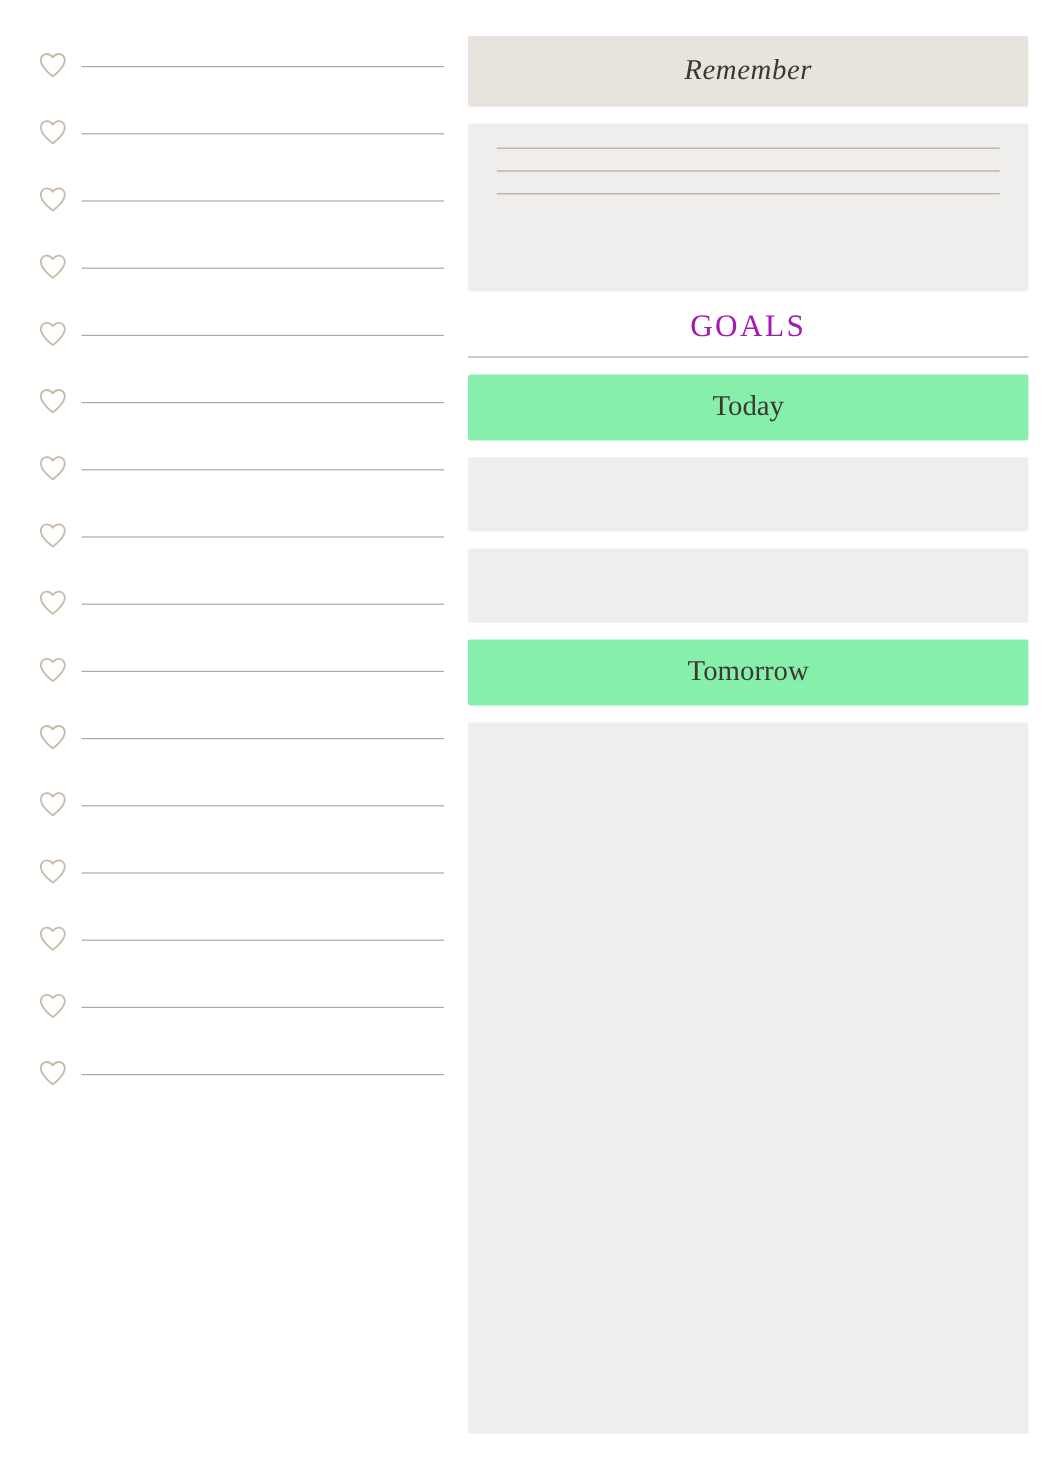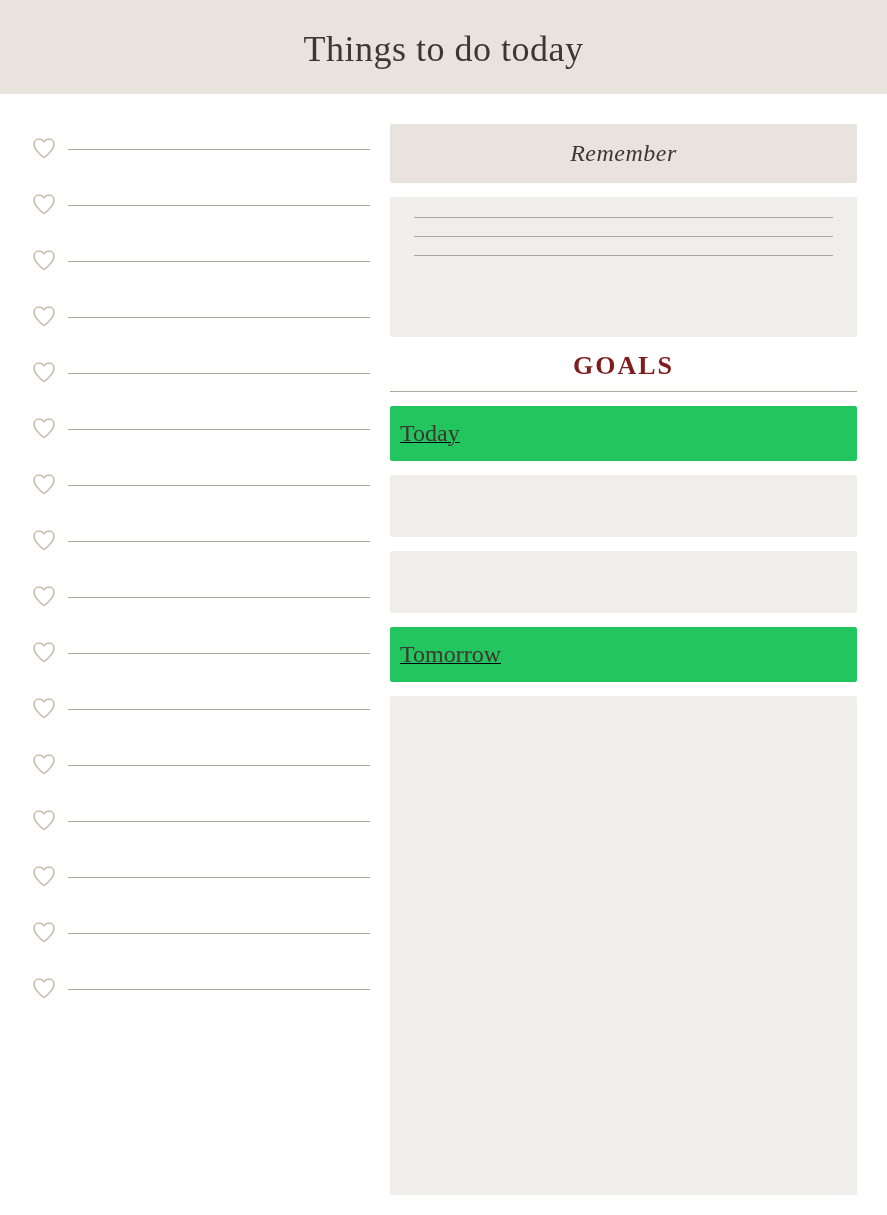--- a/index.html
+++ b/index.html
@@ -124,38 +124,38 @@
     }
 
     .goals-section {
       display: flex;
       flex-direction: column;
       gap: 4px;
     }
 
     .goals-title {
       font-size: 26px;
-      font-weight: 700;
-      color: #7f1d1d;
+      font-weight: 400;
+      color: #a21caf;
       text-align: center;
       letter-spacing: 2px;
       padding-bottom: 6px;
     }
 
     .goals-underline {
       height: 1px;
       background: #b0a89e;
       width: 100%;
     }
 
     .goals-subheader {
-      background: #22c55e;
+      background: #86efac;
+      text-align: center;
       padding: 14px 10px;
       border-radius: 2px;
-      text-decoration: underline;
     }
 
     .goals-subheader span {
       font-size: 24px;
       font-weight: 400;
       color: #3d3730;
     }
 
     .goals-box-small {
       background: #f0eeec;
@@ -168,23 +168,20 @@
       border-radius: 2px;
       min-height: 150px;
       flex: 1;
     }
   </style>
 </head>
 <body>
 
 <div class="page">
 
-  <div class="header">
-    <h1>Things to do today</h1>
-  </div>
 
   <div class="main-content">
 
     <div class="left-column">
 
       <div class="todo-item">
         <div class="heart-icon">
           <svg viewBox="0 0 24 22" fill="none" xmlns="http://www.w3.org/2000/svg">
             <path d="M12 20.5C12 20.5 2 13.5 2 7C2 4.2 4.2 2 7 2C9 2 10.8 3.1 12 4.7C13.2 3.1 15 2 17 2C19.8 2 22 4.2 22 7C22 13.5 12 20.5 12 20.5Z" stroke="#c9b9a8" stroke-width="1.5" fill="none"></path>
           </svg>

